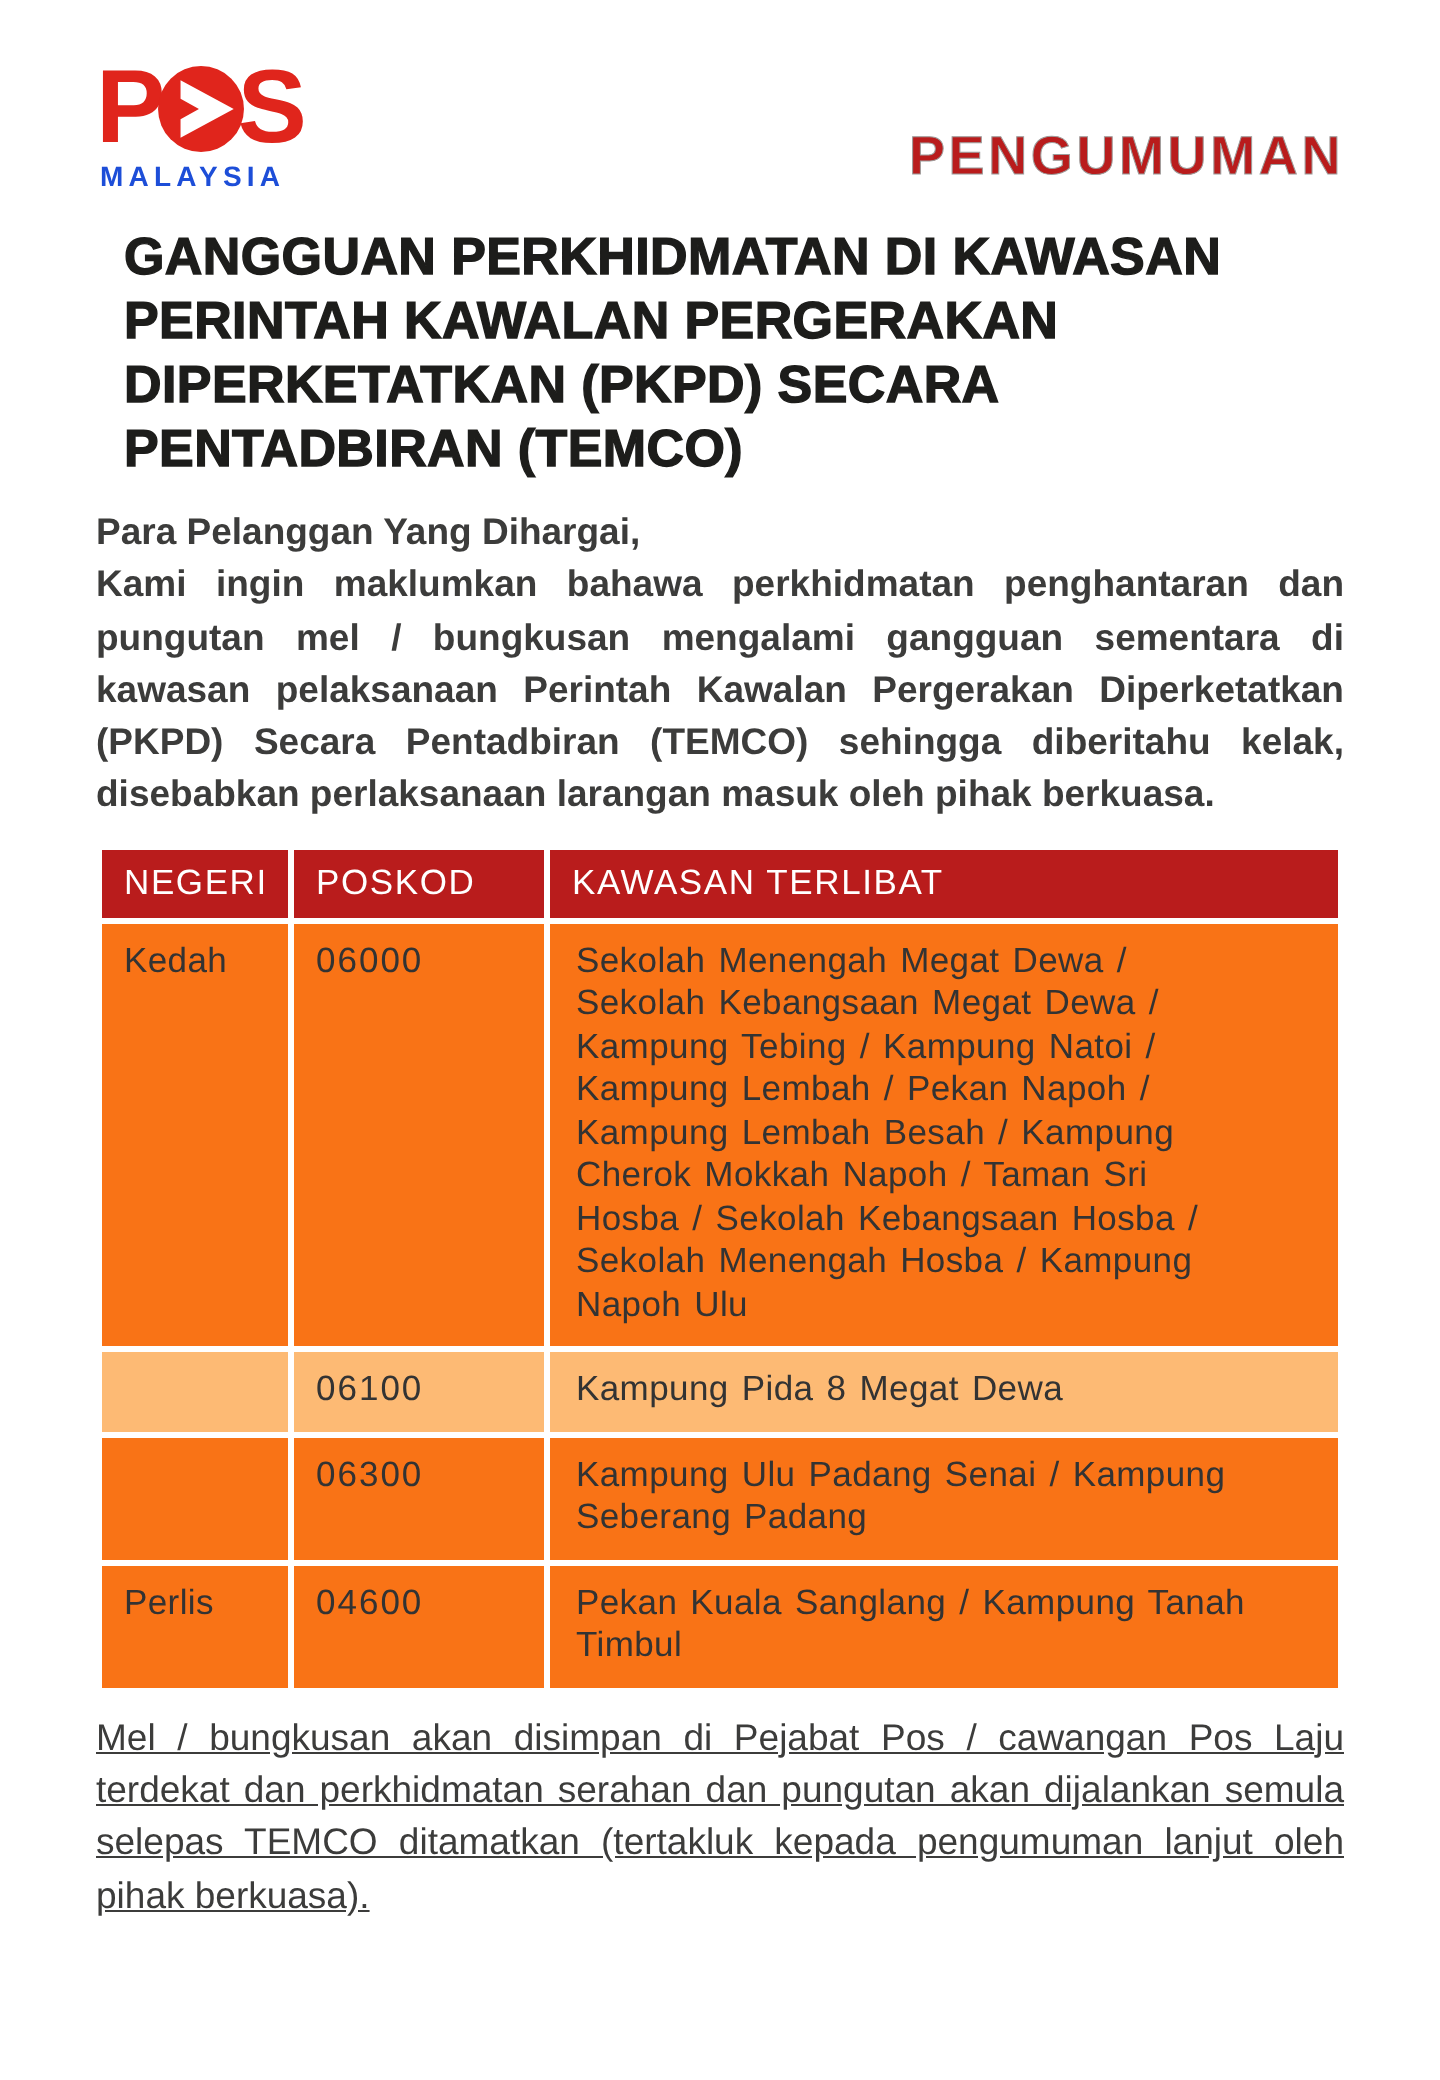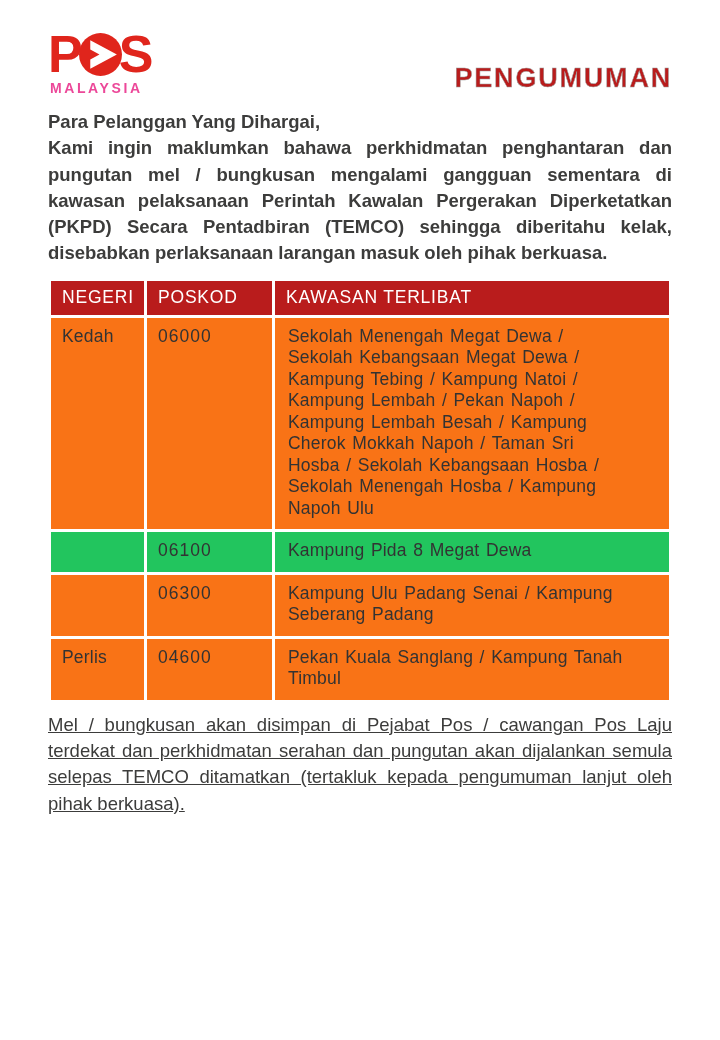--- a/index.html
+++ b/index.html
@@ -19,21 +19,21 @@
   .logo { display: flex; flex-direction: column; }
   .logo-word { display: flex; align-items: center; height: 48px; }
   .logo-letter {
     font-size: 52px; font-weight: 900; color: #e0251c; line-height: 44px;
     letter-spacing: -1px;
   }
   .logo-letter.p { margin-right: -4px; }
   .logo-letter.s { margin-left: -4px; }
   .logo-o { width: 45px; height: 45px; display: block; }
   .logo-subtitle {
-    font-size: 14px; font-weight: 700; color: #ec4899;
+    font-size: 14px; font-weight: 700; color: #1d4ed8;
     letter-spacing: 2.6px; margin-top: 2px; padding-left: 2px;
   }
   .announcement {
     font-size: 27px; font-weight: 800; color: #b91c1c;
     letter-spacing: 1.8px; padding-bottom: 2px; margin-top: 24px;
     -webkit-text-stroke: 0.5px #9d9d9c;
   }
 
   
   .page-title {
@@ -56,21 +56,21 @@
   table.areas col.c1 { width: 96px; }
   table.areas col.c2 { width: 128px; }
   table.areas th {
     background: #b91c1c; color: #ffffff; font-weight: 400;
     font-size: 17.5px; letter-spacing: 0.8px; text-align: left;
     padding: 6px 8px 7px 11px; border: 3px solid #ffffff;
   }
   table.areas td {
     font-size: 17.5px; line-height: 21.5px; color: #333333;
     vertical-align: top; padding: 8px 8px 10px 11px;
-    border: 3px solid #ffffff; background: #22c55e;
+    border: 3px solid #ffffff; background: #fdba74;
     letter-spacing: 0.2px;
   }
   table.areas td.kawasan { padding-left: 13px; padding-right: 38px; word-spacing: 1.5px; }
   table.areas td.poskod { letter-spacing: 1px; }
   tr.shaded td { background: #f97316; }
 
   .closing-1 { margin-top: 9px; text-decoration: underline; }
 </style>
 </head>
 <body>
@@ -85,20 +85,26 @@
           <circle cx="22" cy="22" r="21" fill="#e0251c"></circle>
           <polygon points="12,8 38,22 12,36 12,27 21,22 12,17" fill="#ffffff"></polygon>
         </svg>
         <span class="logo-letter s">S</span>
       </div>
       <div class="logo-subtitle">MALAYSIA</div>
     </div>
     <div class="announcement">PENGUMUMAN</div>
   </div>
 
+  <h1 class="page-title">
+    <div>GANGGUAN PERKHIDMATAN DI KAWASAN</div>
+    <div>PERINTAH KAWALAN PERGERAKAN</div>
+    <div>DIPERKETATKAN (PKPD) SECARA</div>
+    <div>PENTADBIRAN (TEMCO)</div>
+  </h1>
 
   <div class="intro">
     <p class="para">Para Pelanggan Yang Dihargai,</p>
     <p class="para just">Kami ingin maklumkan bahawa perkhidmatan penghantaran dan pungutan mel / bungkusan mengalami gangguan sementara di kawasan pelaksanaan Perintah Kawalan Pergerakan Diperketatkan (PKPD) Secara Pentadbiran (TEMCO) sehingga diberitahu kelak, disebabkan perlaksanaan larangan masuk oleh pihak berkuasa.</p>
   </div>
 
   <table class="areas">
     <colgroup>
         <col class="c1">
         <col class="c2">

